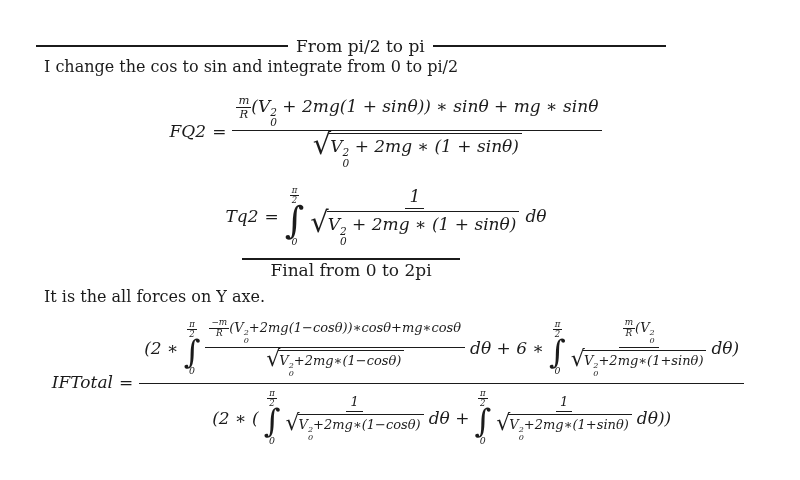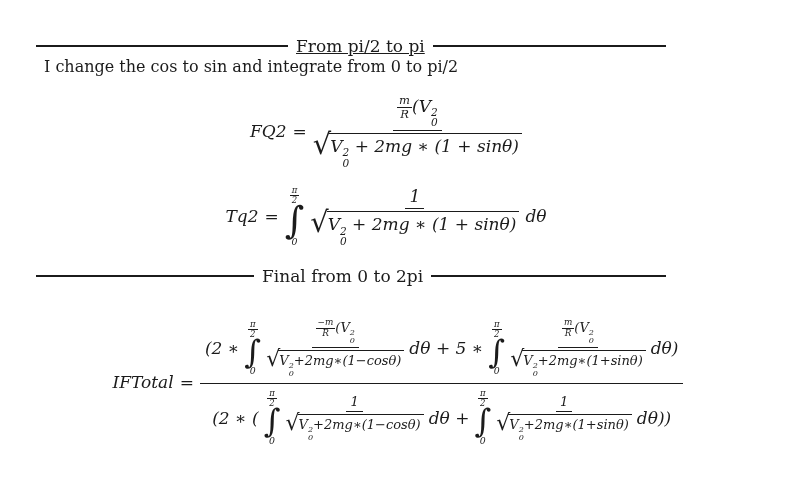--- a/index.html
+++ b/index.html
@@ -2,22 +2,22 @@
 <html><head>
 <meta charset="utf-8">
 <style>
   html,body{margin:0;padding:0;background:#ffffff;}
   .page{
     position:relative;width:800px;height:480px;background:#ffffff;
     color:#1b1b1b;font-family:"DejaVu Serif", serif;overflow:hidden;
   }
   
   .divider{position:absolute;left:36px;width:630px;display:flex;align-items:center;}
-  #divider1{top:36px;text-decoration:underline;}
-  #divider2{top:266px;}
+  #divider1{top:36px;}
+  #divider2{top:258px;flex-direction:column;}
   .rule{height:2px;background:#1b1b1b;}
   #divider1 .rule.left{width:252px;}
   #divider2 .rule.left{width:218px;}
   .rule.right{flex:1;}
   .divider-label{padding:0 8px;font-size:17px;white-space:nowrap;}
   
   .para{position:absolute;left:44px;font-size:16px;white-space:nowrap;}
   #line1{top:57px;}
   #line2{top:287px;}
   
@@ -75,21 +75,21 @@
   <div class="eqrow" id="eq1">
     <span>FQ2</span>
     <span>=</span>
     <span class="frac">
       <span class="fr-n"><span class="ifrac">
             <span class="if-n">m</span>
             <span class="if-d">R</span>
           </span><span>(</span><span class="vss"><span>V</span><span class="ss">
               <span>2</span>
               <span>0</span>
-            </span></span></span>
+            </span></span><span> + 2mg(1 + sinθ)) ∗ sinθ + mg ∗ sinθ</span></span>
       <span class="fr-d"><span class="sqrt">
             <span class="rad">√</span>
             <span class="sq-body"><span class="vss"><span>V</span><span class="ss">
                   <span>2</span>
                   <span>0</span>
                 </span></span><span> + 2mg ∗ (1 + sinθ)</span></span>
           </span></span>
     </span>
   </div>
 
@@ -116,20 +116,21 @@
     </span>
     <span>dθ</span>
   </div>
 
   <div class="divider" id="divider2">
     <span class="rule left"></span>
     <span class="divider-label">Final from 0 to 2pi</span>
     <span class="rule right"></span>
   </div>
 
+  <div class="para" id="line2">It is the all forces on Y axe.</div>
 
   <div class="eqrow" id="eq3">
     <span>IFTotal</span>
     <span>=</span>
     <span class="bigfrac">
       <span class="bf-num">
         <span>(2 ∗</span>
         <span class="intblk sm">
             <span class="limfrac">
               <span class="lf-n">π</span>
@@ -138,30 +139,30 @@
             <span class="iglyph">∫</span>
             <span class="lim0">0</span>
           </span>
         <span class="frac sfrac">
           <span class="fr-n"><span class="ifrac">
                 <span class="if-n">−m</span>
                 <span class="if-d">R</span>
               </span><span>(</span><span class="vss"><span>V</span><span class="ss">
                   <span>2</span>
                   <span>0</span>
-                </span></span></span>
+                </span></span><span>+2mg(1−cosθ))∗cosθ+mg∗cosθ</span></span>
           <span class="fr-d"><span class="sqrt">
                 <span class="rad">√</span>
                 <span class="sq-body"><span class="vss"><span>V</span><span class="ss">
                       <span>2</span>
                       <span>0</span>
                     </span></span><span>+2mg∗(1−cosθ)</span></span>
               </span></span>
         </span>
-        <span>dθ + 5 ∗</span>
+        <span>dθ + 6 ∗</span>
         <span class="intblk sm">
             <span class="limfrac">
               <span class="lf-n">π</span>
               <span class="lf-d">2</span>
             </span>
             <span class="iglyph">∫</span>
             <span class="lim0">0</span>
           </span>
         <span class="frac sfrac">
           <span class="fr-n"><span class="ifrac">

